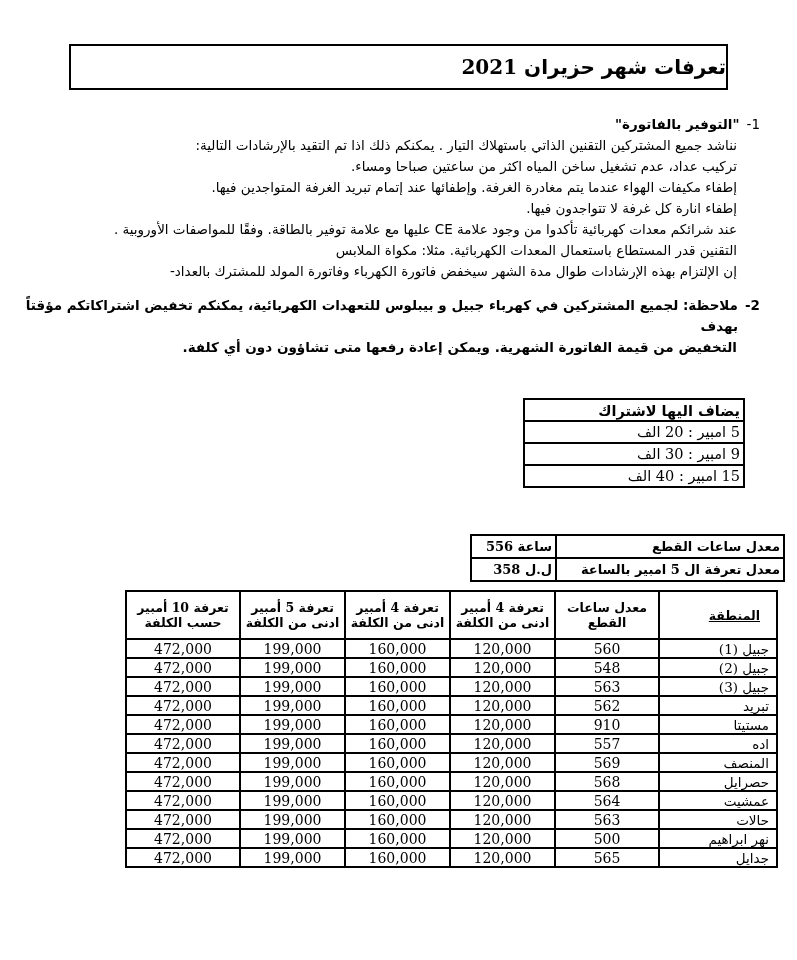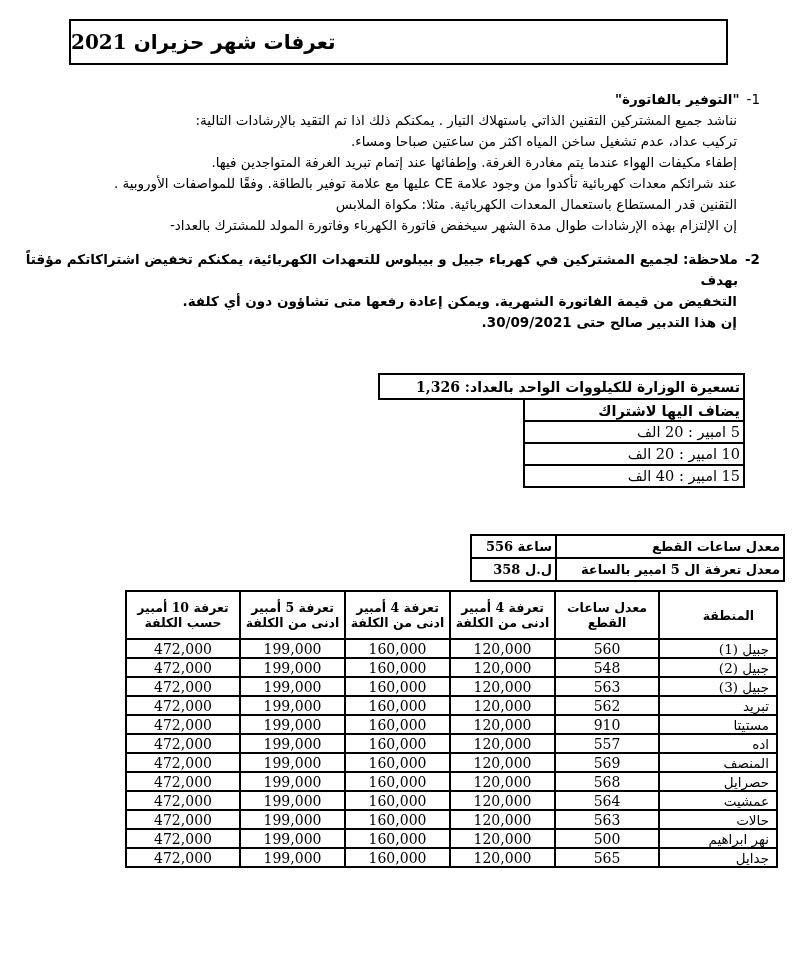--- a/index.html
+++ b/index.html
@@ -9,24 +9,24 @@
     font-family: "DejaVu Sans", sans-serif;
     color: #000;
     direction: rtl;
     position: relative;
     overflow: hidden;
   }
   .page { width: 797px; height: 960px; background: #fff; }
 
   
   .title-box {
-    margin: 19px 69px 0 69px;
+    margin: 44px 69px 0 69px;
     height: 46px;
     border: 2px solid #000;
-    display: flex; align-items: center; justify-content: flex-end;
+    display: flex; align-items: center; justify-content: flex-start;
     font-family: "DejaVu Serif", "DejaVu Sans", sans-serif;
     font-weight: bold; font-size: 20px;
   }
 
   
   .list-item { margin: 0 37px 0 20px; font-size: 13.5px; }
   #sec1 { margin-top: 24px; }
   #sec2 { margin-top: 13px; font-weight: bold; }
   .li-first { display: flex; align-items: baseline; column-gap: 7px; line-height: 21px; }
   .li-first .marker { font-weight: normal; flex: 0 0 auto; }
@@ -65,21 +65,21 @@
   .main {
     border-collapse: collapse; table-layout: fixed;
     width: 651px; margin: 8px 19px 0 auto;
     font-family: "DejaVu Serif", "DejaVu Sans", sans-serif;
     font-size: 14px;
   }
   .main th {
     border: 2px solid #000; font-size: 12.5px; font-weight: bold;
     height: 48px; text-align: center; vertical-align: middle; padding: 0 2px;
   }
-  .main th.h-region { text-align: right; padding-right: 22px; }
+  .main th.h-region { text-align: right; padding-right: 16px; text-decoration: underline; }
   .main td { border: 2px solid #000; height: 19px; padding: 0 2px; }
   .main td.c-region { text-align: right; padding-right: 7px; font-size: 13.5px; }
   .main td.c-hours, .main td.c-num { text-align: center; }
 </style>
 </head>
 <body>
 
 <div class="page">
 
   <div class="title-box">
@@ -88,58 +88,55 @@
 
   <div class="list-item" id="sec1">
     <div class="li-first">
       <span class="marker">1-</span>
       <span class="li-heading">"التوفير بالفاتورة"</span>
     </div>
     <div class="li-body" id="item1-body">
         <div class="line">نناشد جميع المشتركين التقنين الذاتي باستهلاك التيار . يمكنكم ذلك اذا تم التقيد بالإرشادات التالية:</div>
         <div class="line">تركيب عداد، عدم تشغيل ساخن المياه اكثر من ساعتين صباحا ومساء.</div>
         <div class="line">إطفاء مكيفات الهواء عندما يتم مغادرة الغرفة. وإطفائها عند إتمام تبريد الغرفة المتواجدين فيها.</div>
+        <div class="line">إطفاء انارة كل غرفة لا تتواجدون فيها.</div>
         <div class="line">عند شرائكم معدات كهربائية تأكدوا من وجود علامة CE عليها مع علامة توفير بالطاقة. وفقًا للمواصفات الأوروبية .</div>
         <div class="line">التقنين قدر المستطاع باستعمال المعدات الكهربائية. مثلا: مكواة الملابس</div>
         <div class="line">إن الإلتزام بهذه الإرشادات طوال مدة الشهر سيخفض فاتورة الكهرباء وفاتورة المولد للمشترك بالعداد-</div>
       </div>
   </div>
 
   <div class="list-item" id="sec2">
     <div class="li-first">
       <span class="marker">2-</span>
       <span class="li-heading">ملاحظة: لجميع المشتركين في كهرباء جبيل و بيبلوس للتعهدات الكهربائية، يمكنكم تخفيض اشتراكاتكم مؤقتاً بهدف</span>
     </div>
     <div class="li-body" id="item2-body">
         <div class="line">التخفيض من قيمة الفاتورة الشهرية. ويمكن إعادة رفعها متى تشاؤون دون أي كلفة.</div>
-        <div class="line">إن هذا التدبير صالح حتى 30/09/2021.</div>
       </div>
   </div>
 
   <table class="ministry" dir="rtl">
     <colgroup>
         <col style="width:220px">
         <col style="width:145px">
       </colgroup>
     <tbody id="ministry-body">
       <tr>
-        <td class="cap" colspan="2">تسعيرة الوزارة للكيلووات الواحد بالعداد: 1,326</td>
-      </tr>
-      <tr>
         <td class="amp sub">يضاف اليها لاشتراك</td>
         <td class="ghost"></td>
       </tr>
 
   <tr>
     <td class="amp">5 امبير : 20 الف</td>
     <td class="ghost"></td>
   </tr>
 
   <tr>
-    <td class="amp">10 امبير : 20 الف</td>
+    <td class="amp">9 امبير : 30 الف</td>
     <td class="ghost"></td>
   </tr>
 
   <tr>
     <td class="amp">15 امبير : 40 الف</td>
     <td class="ghost"></td>
   </tr>
 </tbody>
   </table>
 

